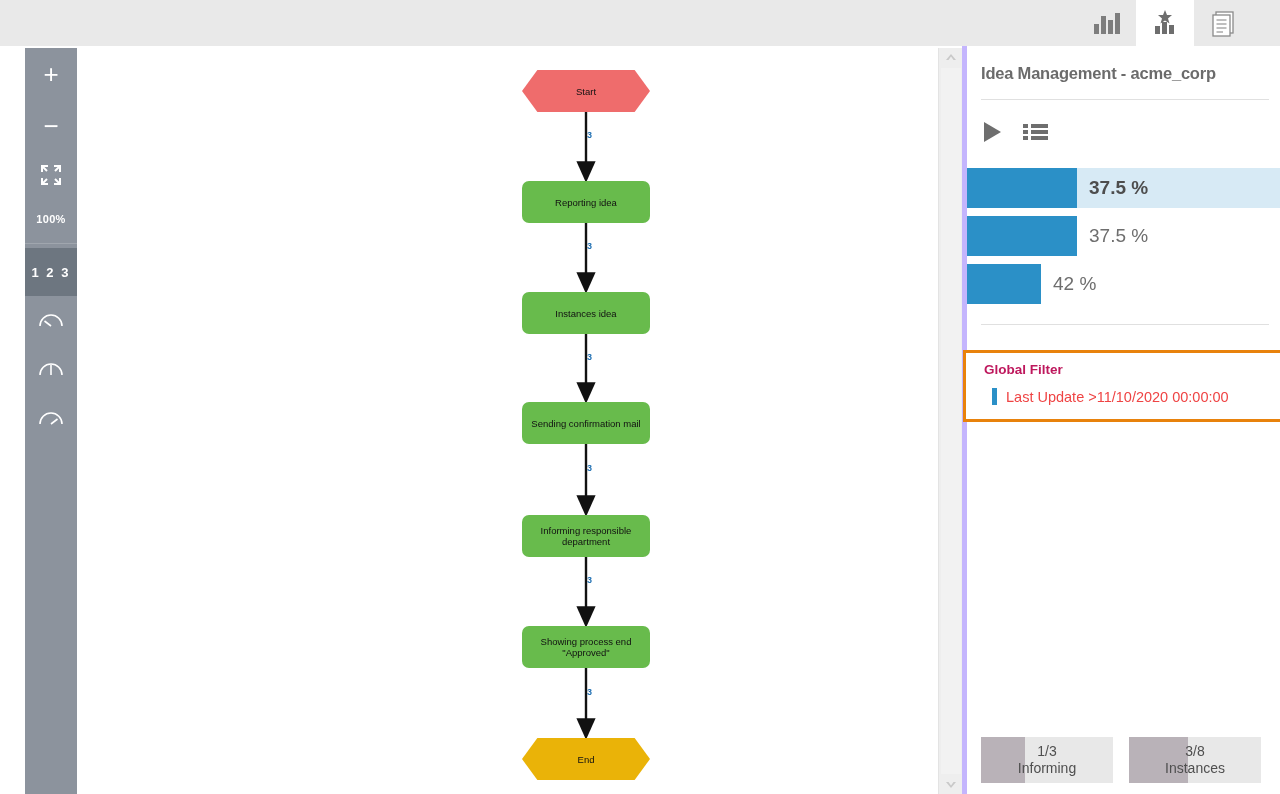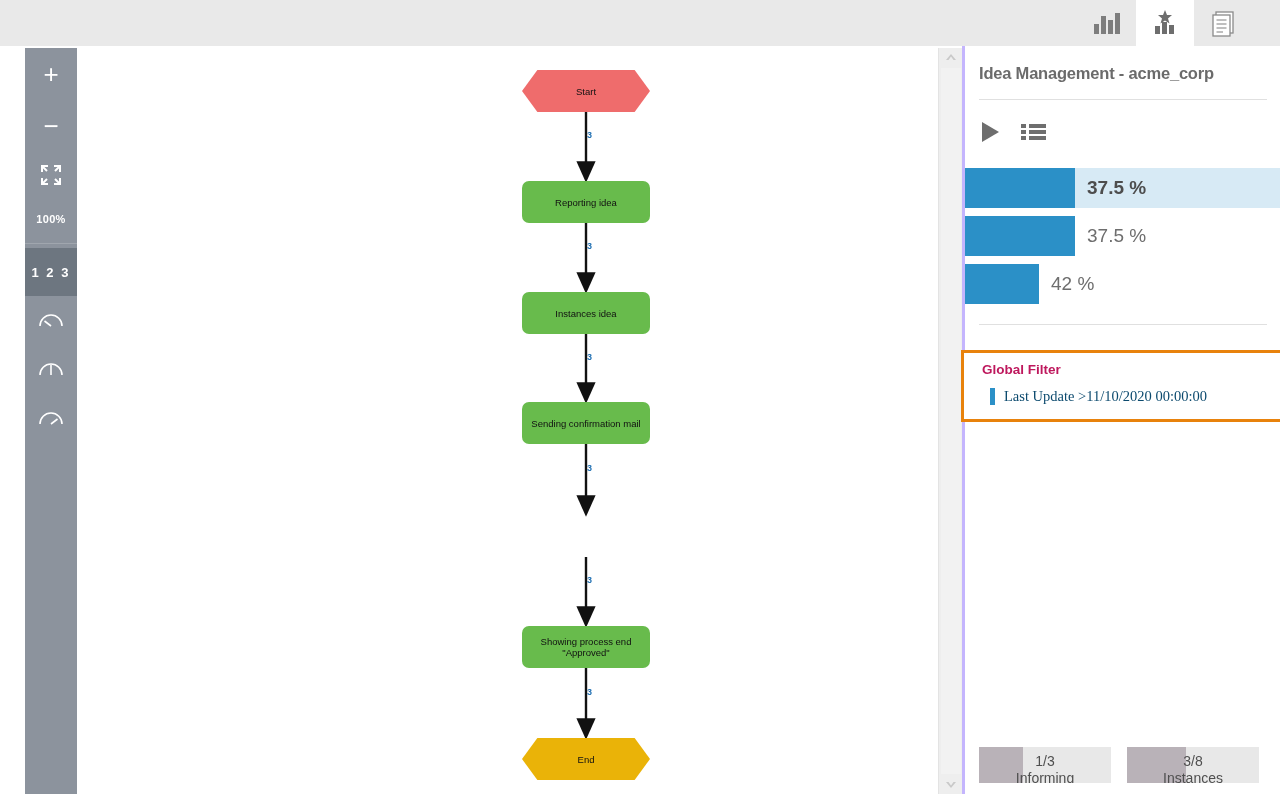--- a/index.html
+++ b/index.html
@@ -100,21 +100,21 @@
   .vscroll .arrow.up { top: 0; }
   .vscroll .arrow.down { bottom: 0; }
   .vscroll .thumb {
     position: absolute; left: 2px; top: 20px; width: 20px; height: 706px;
     background: #f2f2f2; cursor: pointer;
   }
 
   
   .right-panel {
     position: absolute; left: 962px; top: 46px; width: 318px; height: 748px;
-    background: #ffffff; border-left: 3px solid #c4b5fd;
+    background: #ffffff; border-left: 5px solid #c4b5fd;
   }
   .panel-title {
     position: absolute; left: 14px; top: 18px; width: 292px;
     font-size: 16.5px; font-weight: bold; color: #6b6b6b;
     letter-spacing: -.2px;
   }
   .panel-divider {
     position: absolute; left: 14px; top: 53px; width: 288px; height: 1px;
     background: #e0e0e0;
   }
@@ -149,29 +149,29 @@
   }
   .gf-title {
     position: absolute; left: 18px; top: 9px;
     font-size: 13.5px; font-weight: bold; color: #be185d;
   }
   .gf-item {
     position: absolute; left: 26px; top: 35px;
     display: flex; align-items: center;
   }
   .gf-marker { width: 5px; height: 17px; background: #2b90c7; margin-right: 9px; }
-  .gf-text { font-size: 14.5px; color: #0c4a6e; white-space: nowrap; font-family: Liberation Serif, serif; }
+  .gf-text { font-size: 14.5px; color: #ef4444; white-space: nowrap; }
 
   
   .bottom-stats {
     position: absolute; left: 14px; bottom: 11px;
     display: flex; gap: 16px;
   }
   .stat {
-    position: relative; width: 132px; height: 36px;
+    position: relative; width: 132px; height: 46px;
     background: #e8e8e8; overflow: hidden; cursor: pointer;
   }
   .stat .fill {
     position: absolute; left: 0; top: 0; height: 46px; background: #b9b2b8;
   }
   .stat .txt {
     position: absolute; left: 0; top: 0; width: 132px; height: 46px;
     display: flex; flex-direction: column; align-items: center; justify-content: center;
     font-size: 14px; color: #4f4f4f; line-height: 17px;
   }
@@ -314,20 +314,23 @@
         </div>
         <div class="node terminal" style="left: 445px; top: 22px; width: 128px; height: 42px; background: rgb(239, 108, 108);">
           <span style="padding: 0px 6px;">Start</span>
         </div>
         <div class="node task" style="left: 445px; top: 244px; width: 128px; height: 42px; background: rgb(104, 187, 76);">
           <span style="padding: 0px 6px;">Instances idea</span>
         </div>
         <div class="node task" style="left: 445px; top: 354px; width: 128px; height: 42px; background: rgb(104, 187, 76);">
           <span style="padding: 0px 6px;">Sending confirmation mail</span>
         </div>
+        <div class="node task" style="left: 445px; top: 467px; width: 128px; height: 42px; background: rgb(104, 187, 76);">
+          <span style="padding: 0px 6px;">Informing responsible department</span>
+        </div>
         <div class="node task" style="left: 445px; top: 578px; width: 128px; height: 42px; background: rgb(104, 187, 76);">
           <span style="padding: 0px 6px;">Showing process end "Approved"</span>
         </div>
         <div class="node terminal" style="left: 445px; top: 690px; width: 128px; height: 42px; background: #eab308;">
           <span style="padding: 0px 6px;">End</span>
         </div>
       </div>
   </div>
 
   <div class="vscroll">

